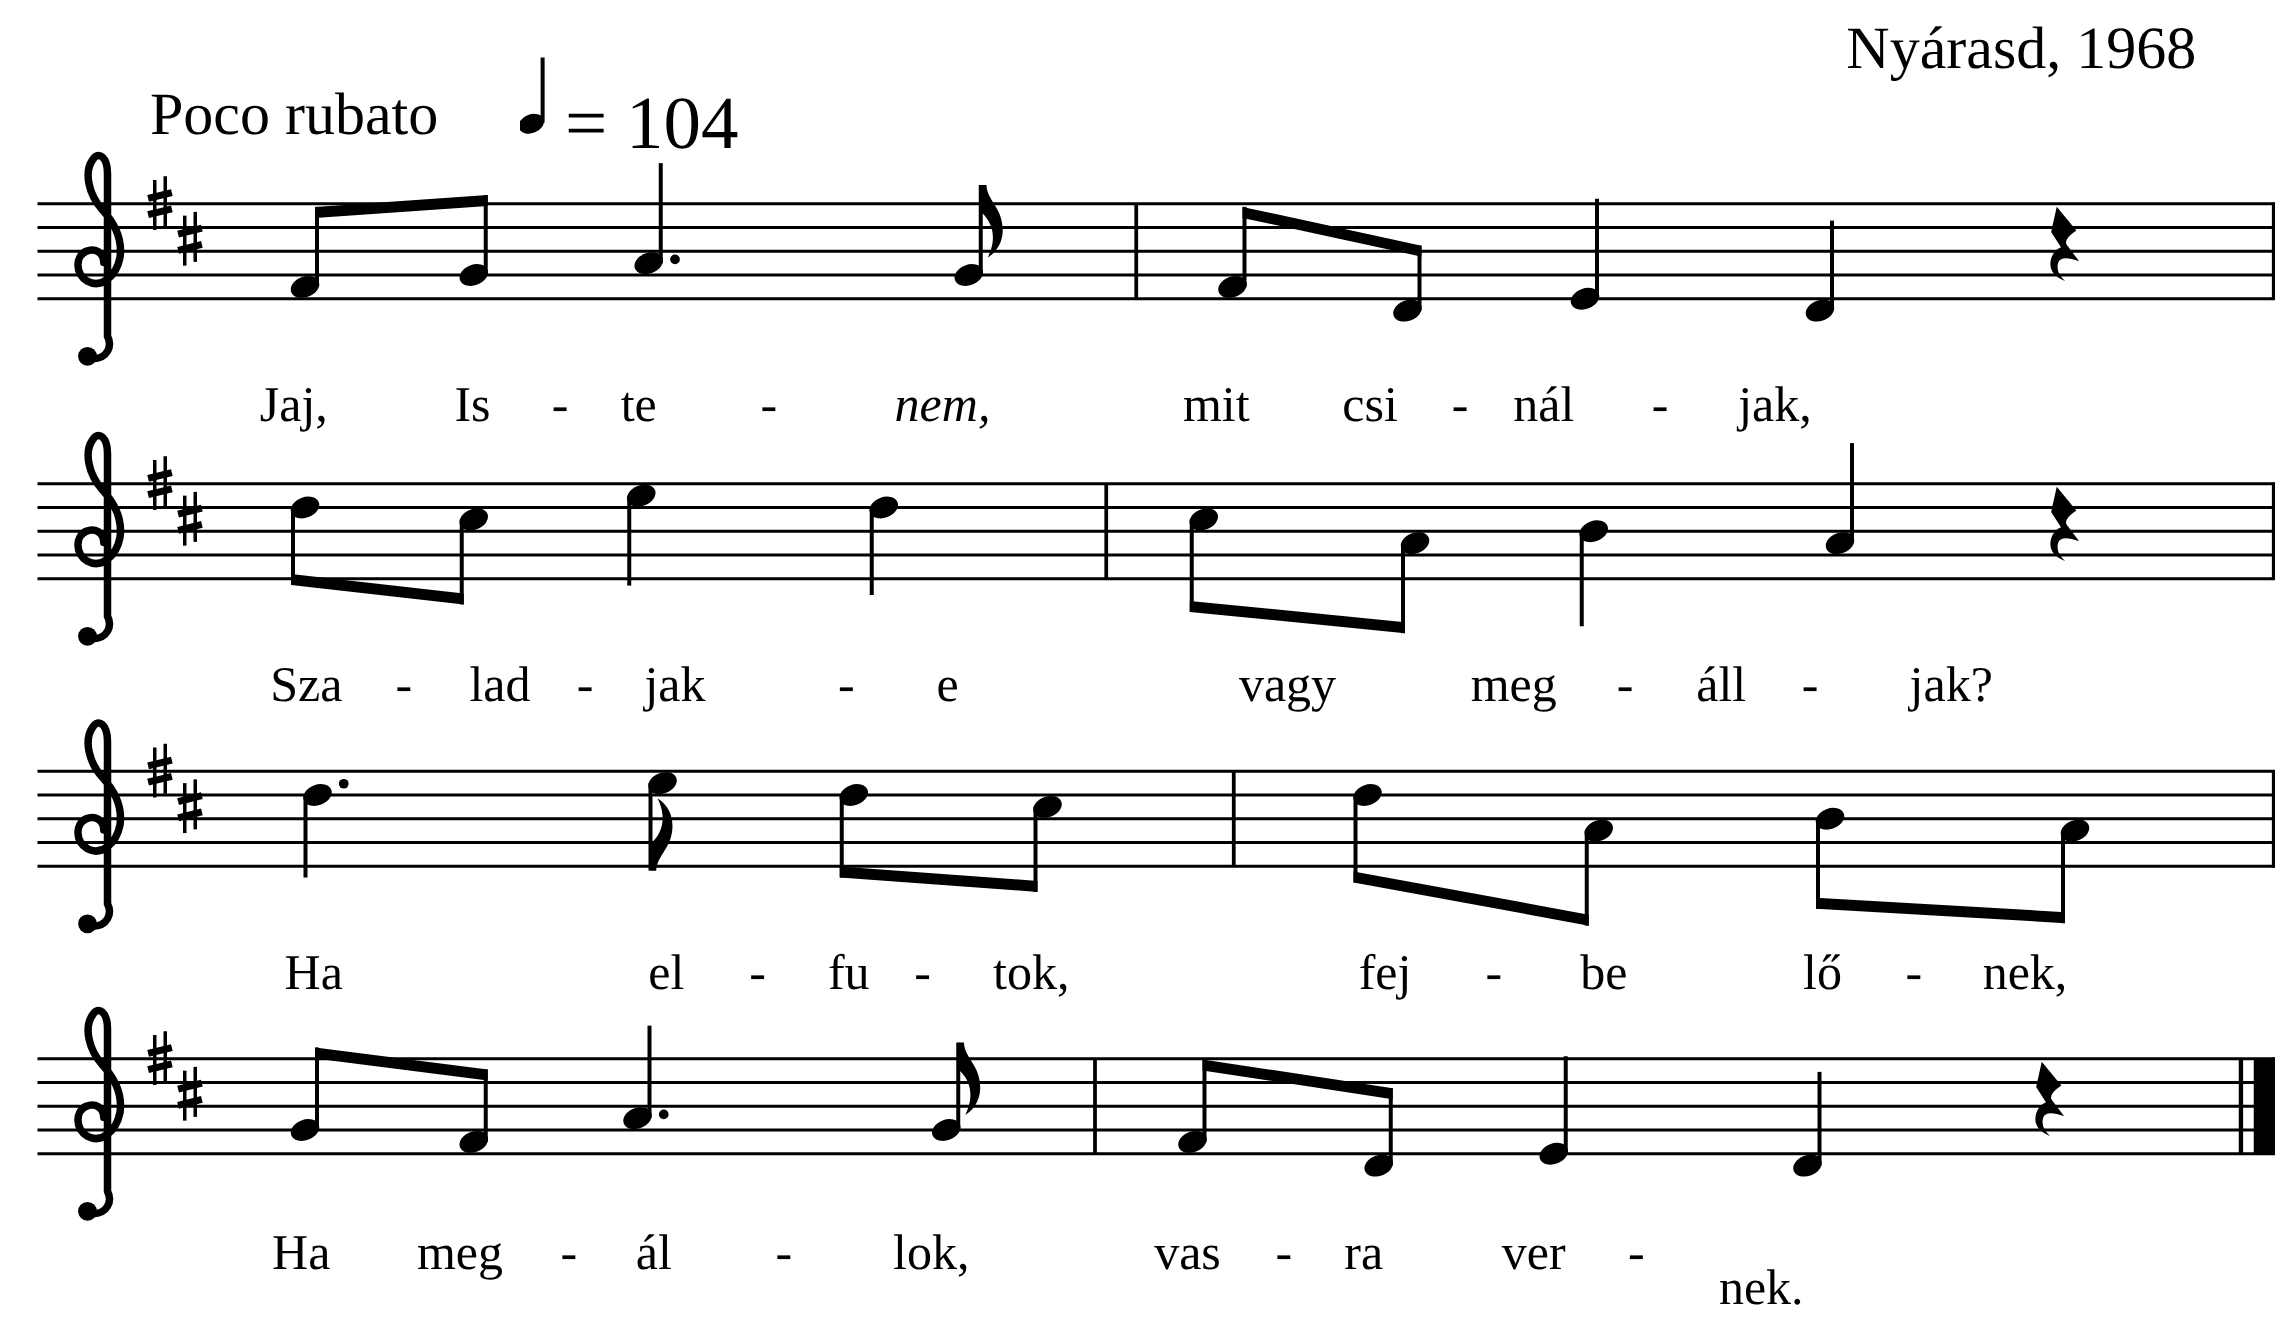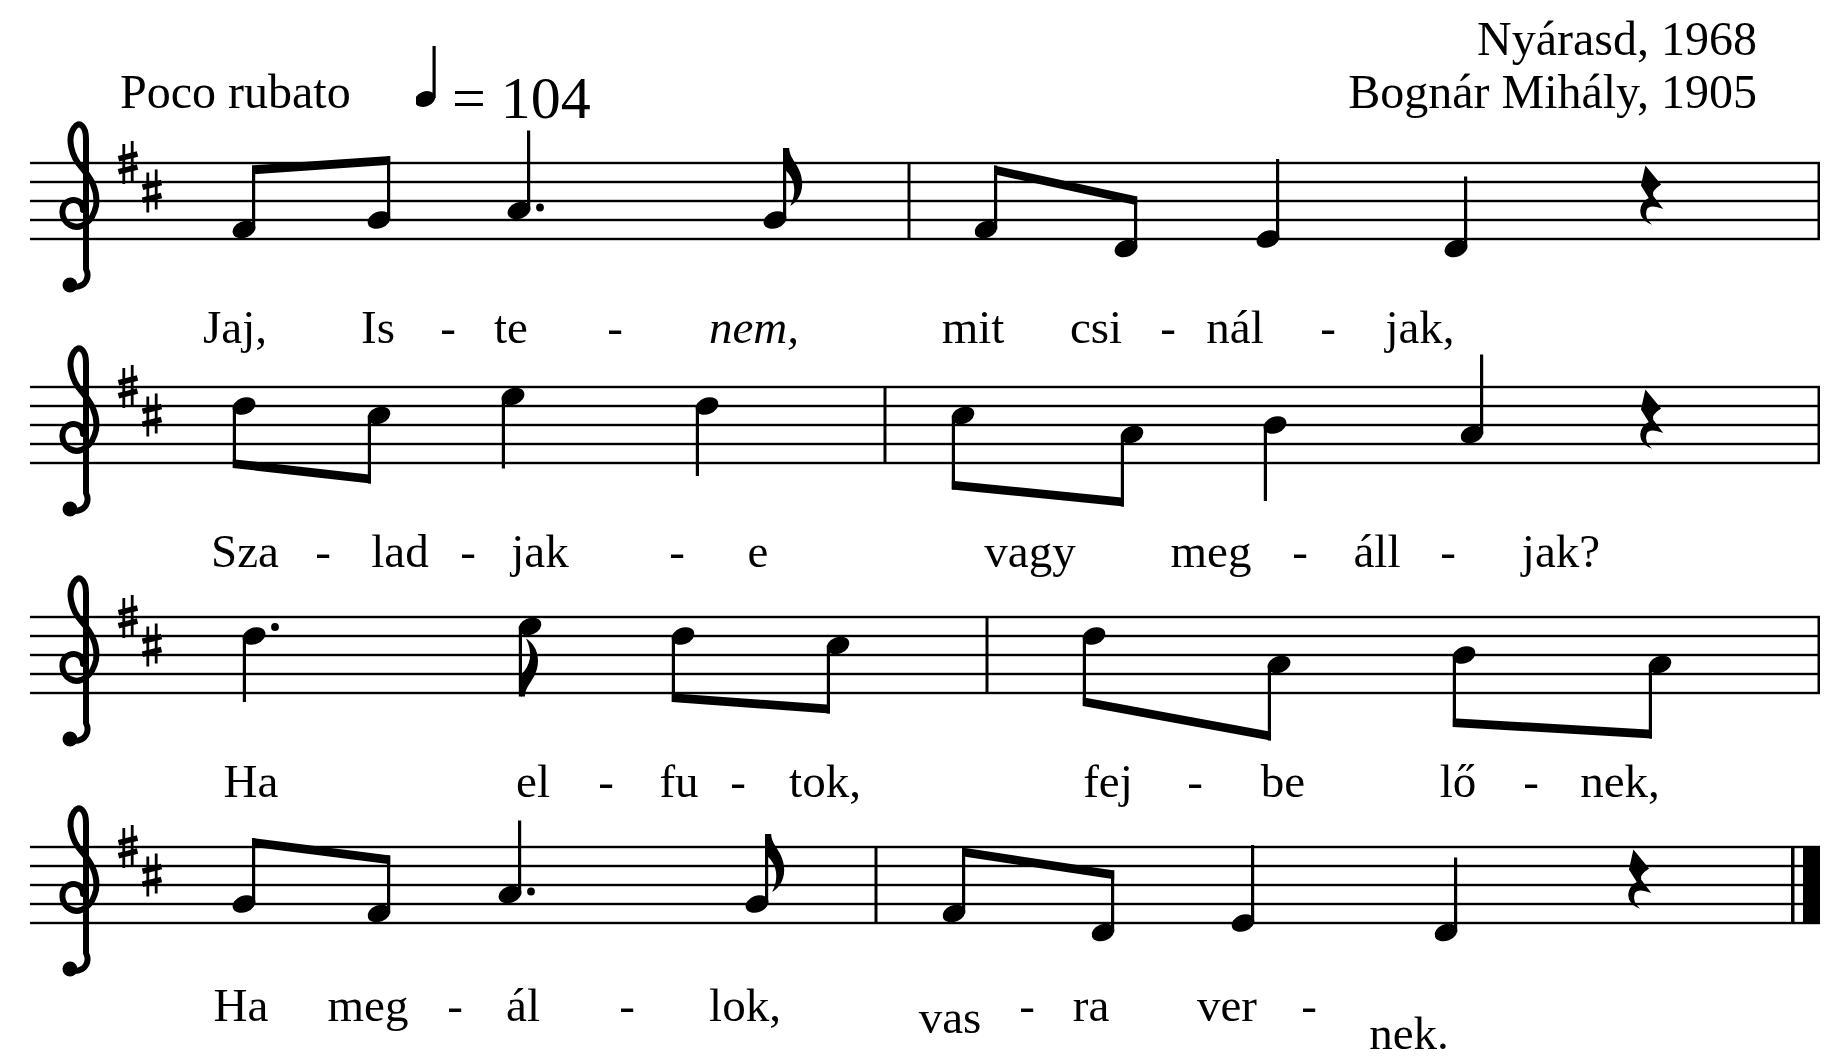--- a/index.html
+++ b/index.html
@@ -42,21 +42,21 @@
   }
   #notation{
     position:absolute;
     left:0;top:0;
   }
   .lyrics-row{
     position:absolute;
     left:0;
     width:1835px;
     height:60px;
-    font-size:47px;
+    font-size:40px;
   }
   .syll{
     position:absolute;
     transform:translateX(-50%);
     white-space:nowrap;
   }
 </style>
 </head>
 <body>
 
@@ -212,21 +212,20 @@
       <rect x="1251" y="845" width="3.2" height="78" fill="#000000"></rect>
       <ellipse cx="1446" cy="932.5" rx="11.8" ry="8.2" fill="#000000" transform="rotate(-21 1446 932.5)"></ellipse>
       <rect x="1454" y="857.5" width="3.2" height="75" fill="#000000"></rect>
       <polygon points="252,838 390.20000000000005,855.5 390.20000000000005,864.3 252,846.8" fill="#000000"></polygon>
       <polygon points="962,847.5 1114.1999999999998,870.5 1114.1999999999998,879.3 962,856.3" fill="#000000"></polygon>
       <path d="M -5,-30 L 9,-13 Q 0,-7 2,-3 L 11,9 Q -2,4 -4,10 Q -6,17 1,23 Q -12,18 -9,7 Q -7,1 -2,-1 L -9,-12 Z" fill="#000000" transform="translate(1639 883) scale(1.12)"></path>
     </svg>
 
   <div class="header">
     <div>Nyárasd, 1968</div>
-    <div>Bognár Mihály, 1905</div>
   </div>
 
   <div class="tempo">
     <span class="tempo-text">Poco rubato</span>
     <svg class="tempo-note-svg" width="28" height="70" viewBox="0 0 28 70">
       <rect x="16.5" y="4" width="3.2" height="52" fill="#000"></rect>
       <ellipse cx="9" cy="57" rx="10.5" ry="7.5" fill="#000" transform="rotate(-20 9 57)"></ellipse>
     </svg>
     <span class="tempo-value">= 104</span>
   </div>
@@ -274,21 +273,21 @@
       <span class="syll" style="left: 1531px;">-</span>
       <span class="syll" style="left: 1620px;">nek,</span>
     </div>
   <div class="lyrics-row" style="top:978px">
       <span class="syll" style="left: 241px;">Ha</span>
       <span class="syll" style="left: 368px;">meg</span>
       <span class="syll" style="left: 455px;">-</span>
       <span class="syll" style="left: 523px;">ál</span>
       <span class="syll" style="left: 627px;">-</span>
       <span class="syll" style="left: 745px;">lok,</span>
-      <span class="syll" style="left: 950px; margin-top: 12px;">vas</span>
+      <span class="syll" style="left: 950px;">vas</span>
       <span class="syll" style="left: 1027px;">-</span>
       <span class="syll" style="left: 1091px;">ra</span>
       <span class="syll" style="left: 1227px;">ver</span>
       <span class="syll" style="left: 1309px;">-</span>
       <span class="syll" style="left: 1409px; margin-top: 28px;">nek.</span>
     </div>
 
 </div>
 
 </body></html>

